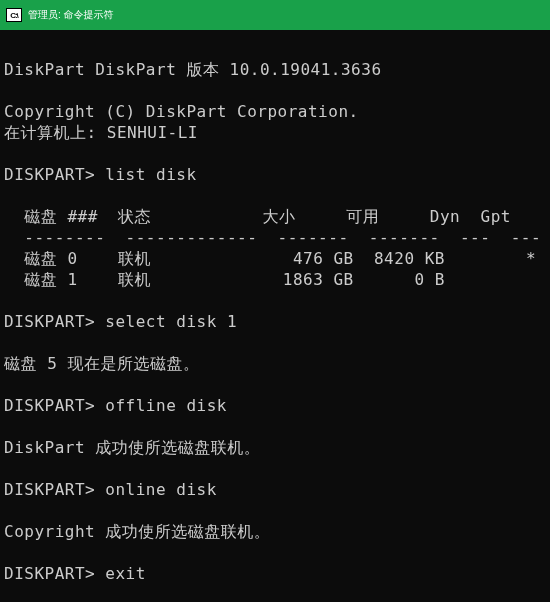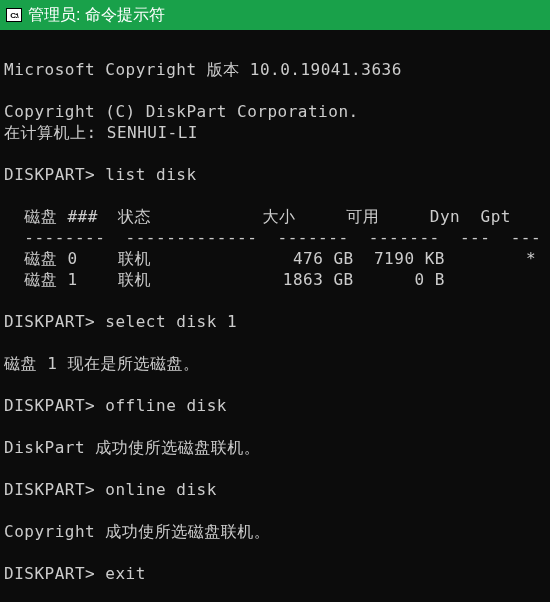--- a/index.html
+++ b/index.html
@@ -29,56 +29,56 @@
       align-items: center;
       justify-content: center;
       font-size: 8px;
       font-weight: bold;
       color: #000;
       font-family: sans-serif;
       letter-spacing: -1px;
     }
     .title-text {
       color: #fff;
-      font-size: 16px;
+      font-size: 10px;
       font-family: "Microsoft YaHei", "SimSun", sans-serif;
     }
     .terminal {
       background: #0c0c0c;
       color: #cccccc;
       padding: 8px 4px;
       white-space: pre;
       line-height: 21px;
       letter-spacing: 0.5px;
     }
   </style>
 </head>
 <body>
 
 <div class="titlebar">
   <div class="title-icon">C:\</div>
   <div class="title-text">管理员: 命令提示符</div>
 </div>
 
 <div class="terminal"><span></span>
-<span>Microsoft Copyright 版本 10.0.19041.3636</span>
+<span>DiskPart DiskPart 版本 10.0.19041.3636</span>
 <span></span>
 <span>Copyright (C) DiskPart Corporation.</span>
 <span>在计算机上: SENHUI-LI</span>
 <span></span>
 <span>DISKPART&gt; list disk</span>
 <span></span>
 <span>  磁盘 ###  状态           大小     可用     Dyn  Gpt</span>
 <span>  --------  -------------  -------  -------  ---  ---</span>
-<span>  磁盘 0    联机              476 GB  7190 KB        *</span>
+<span>  磁盘 0    联机              476 GB  8420 KB        *</span>
 <span>  磁盘 1    联机             1863 GB      0 B</span>
 <span></span>
 <span>DISKPART&gt; select disk 1</span>
 <span></span>
-<span>磁盘 1 现在是所选磁盘。</span>
+<span>磁盘 5 现在是所选磁盘。</span>
 <span></span>
 <span>DISKPART&gt; offline disk</span>
 <span></span>
 <span>DiskPart 成功使所选磁盘联机。</span>
 <span></span>
 <span>DISKPART&gt; online disk</span>
 <span></span>
 <span>Copyright 成功使所选磁盘联机。</span>
 <span></span>
 <span>DISKPART&gt; exit</span>

